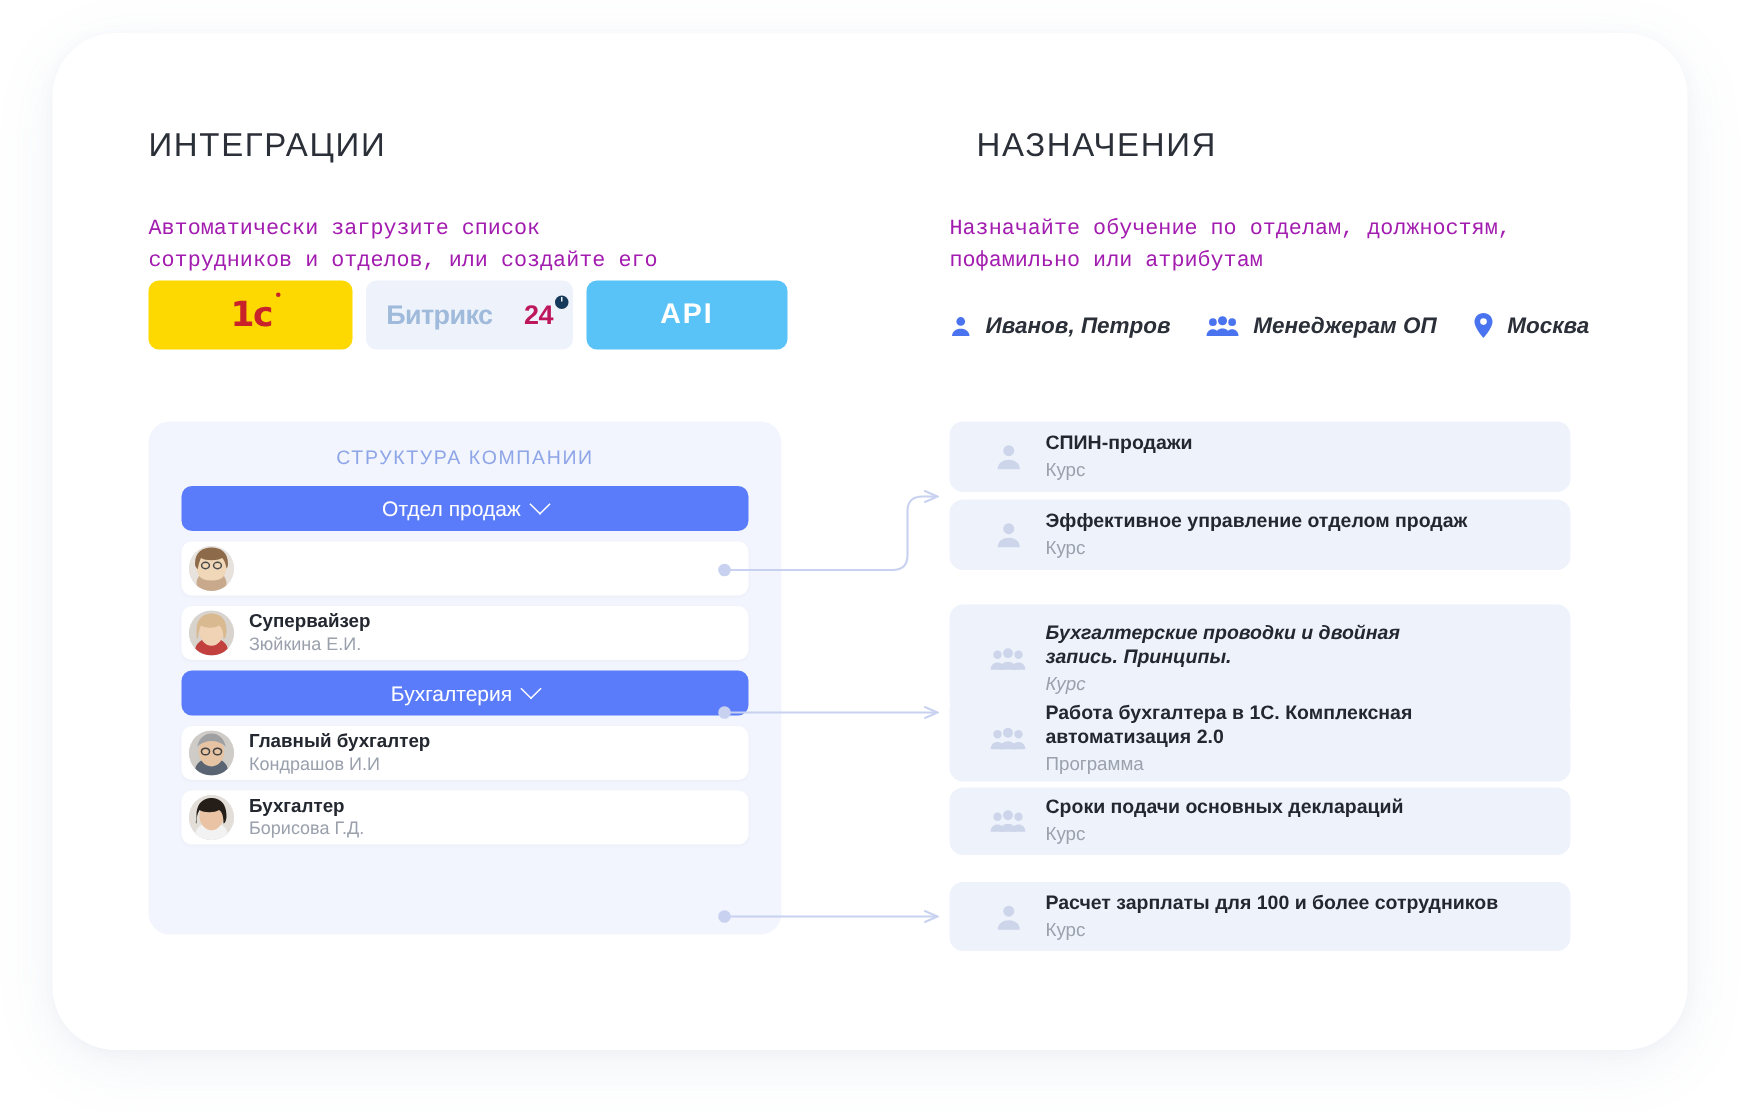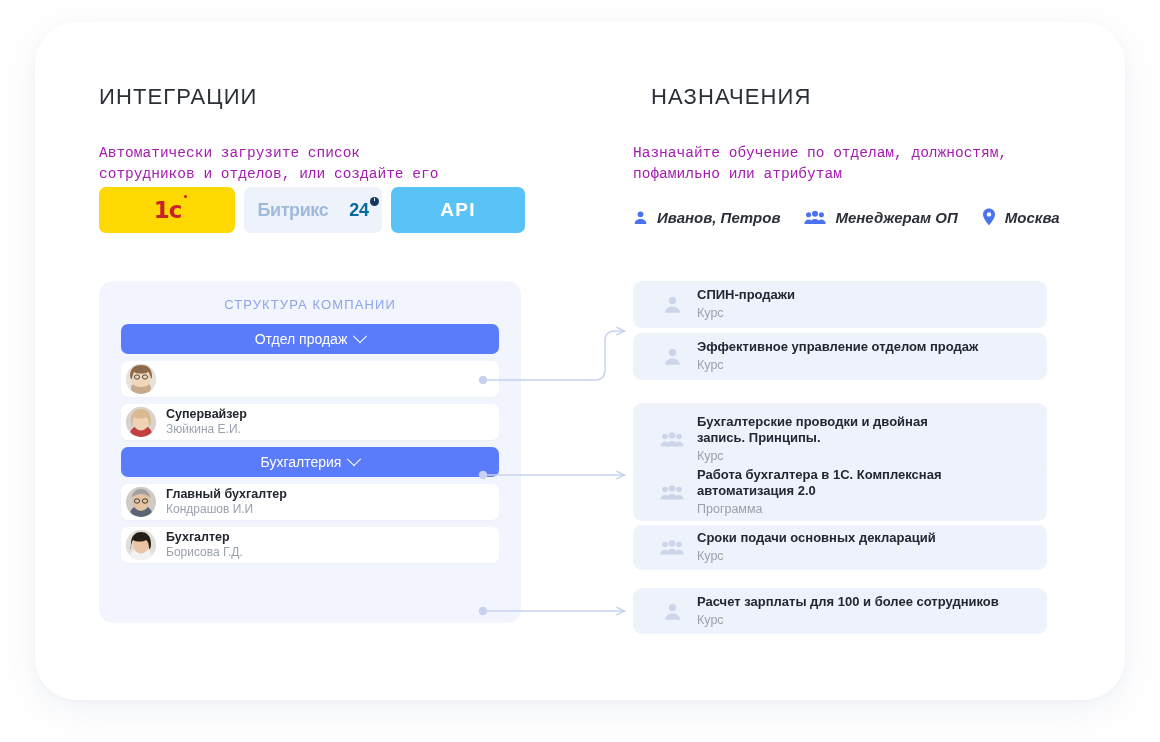--- a/index.html
+++ b/index.html
@@ -91,21 +91,21 @@
   }
 
   
   .bx-mark {
     font-size: 18px;
     font-weight: 700;
     position: relative;
     letter-spacing: -0.4px;
   }
   .bx-mark .bx-word { color: #9fbada; }
-  .bx-mark .bx-num  { color: #0369a1; padding-left: 21px; }
+  .bx-mark .bx-num  { color: #be185d; padding-left: 21px; }
   .bx-mark .bx-dot {
     position: absolute;
     top: -3px; right: -10px;
     width: 9px; height: 9px;
     border-radius: 50%;
     background: #15395b;
   }
   .bx-mark .bx-dot::after {
     content: "";
     position: absolute;
@@ -444,21 +444,21 @@
         <circle cx="8" cy="4.6" r="3.1" fill="#ccd5ea"></circle>
         <path d="M1.8 15c0-3.4 2.8-5.3 6.2-5.3s6.2 1.9 6.2 5.3z" fill="#ccd5ea"></path>
       </svg>
   </span>
   <span class="course-text">
     <span class="course-name">Эффективное управление отделом продаж</span>
     <span class="course-kind">Курс</span>
   </span>
 </div>
 
-<div class="course-card" id="course-2" style="top: 403px; height: 73px;">
+<div class="course-card" id="course-2" style="top: 403px; height: 73px; font-style: italic;">
   <span class="course-ico">
     <svg width="24" height="17" viewBox="0 0 24 16">
       <circle cx="5" cy="5" r="2.8" fill="#ccd5ea"></circle>
         <path d="M0.4 15c0-3.1 2.2-4.8 4.6-4.8s4.6 1.7 4.6 4.8z" fill="#ccd5ea"></path>
       <circle cx="19" cy="5" r="2.8" fill="#ccd5ea"></circle>
         <path d="M14.4 15c0-3.1 2.2-4.8 4.6-4.8s4.6 1.7 4.6 4.8z" fill="#ccd5ea"></path>
       <circle cx="12" cy="4" r="3.3" fill="#ccd5ea"></circle>
         <path d="M6.6 15c0-3.5 2.5-5.4 5.4-5.4s5.4 1.9 5.4 5.4z" fill="#ccd5ea"></path>
     </svg>
   </span>

